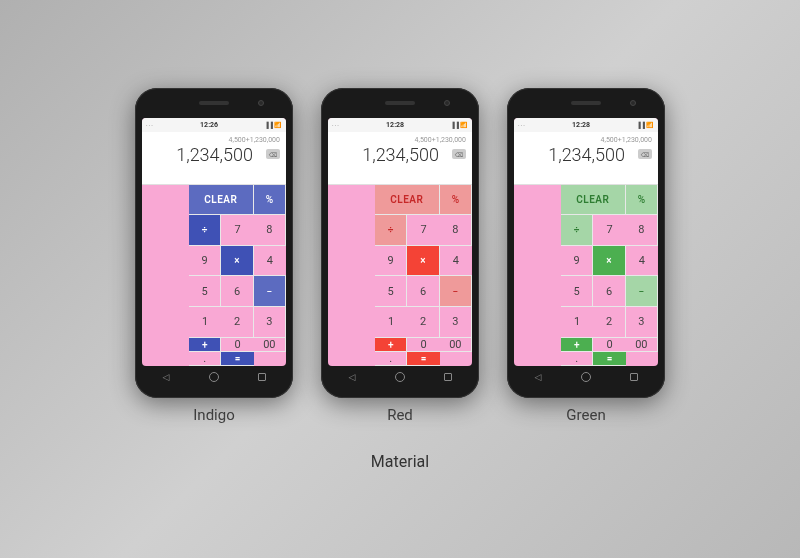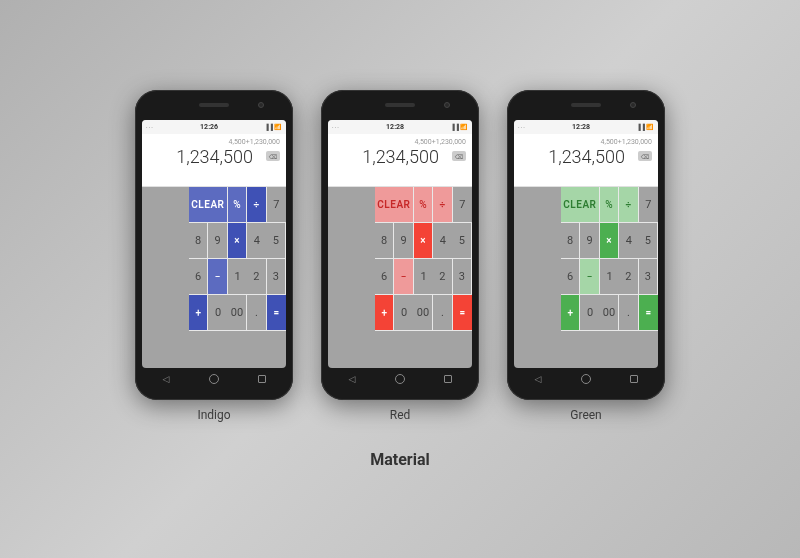--- a/index.html
+++ b/index.html
@@ -56,21 +56,21 @@
       width: 6px;
       height: 6px;
       background: #2a2a2a;
       border-radius: 50%;
       position: absolute;
       right: 22px;
       top: 4px;
       border: 1px solid #444;
     }
     .phone-screen {
-      background: #a3a3a3;
+      background: #f9a8d4;
       flex: 1;
       border-radius: 4px;
       overflow: hidden;
       display: flex;
       flex-direction: column;
     }
     .screen-status-bar {
       background: #f5f5f5;
       height: 14px;
       display: flex;
@@ -128,21 +128,21 @@
       color: #666;
       flex-shrink: 0;
     }
     .divider {
       height: 1px;
       background: #e0e0e0;
     }
     .calc-grid {
       flex: 1;
       display: grid;
-      grid-template-columns: repeat(5, 1fr);
+      grid-template-columns: repeat(3, 1fr);
       grid-template-rows: repeat(5, 1fr);
       margin-left: 47px;
     }
     .calc-btn {
       display: flex;
       align-items: center;
       justify-content: center;
       font-size: 11px;
       font-weight: 400;
       color: #444;
@@ -214,28 +214,28 @@
       border: 1.5px solid #888;
     }
     .nav-square {
       width: 8px;
       height: 8px;
       border: 1.5px solid #888;
       border-radius: 1px;
     }
     .phone-label {
       margin-top: 8px;
-      font-size: 12px;
+      font-size: 15px;
       color: #444;
       text-align: center;
     }
     .bottom-title {
       font-size: 16px;
       color: #333;
-      font-weight: 700;
+      font-weight: 400;
       margin-top: 20px;
       text-align: center;
     }
   </style>
 </head>
 <body>
 
 <div class="phones-row">
 
   <div class="phone-container">

